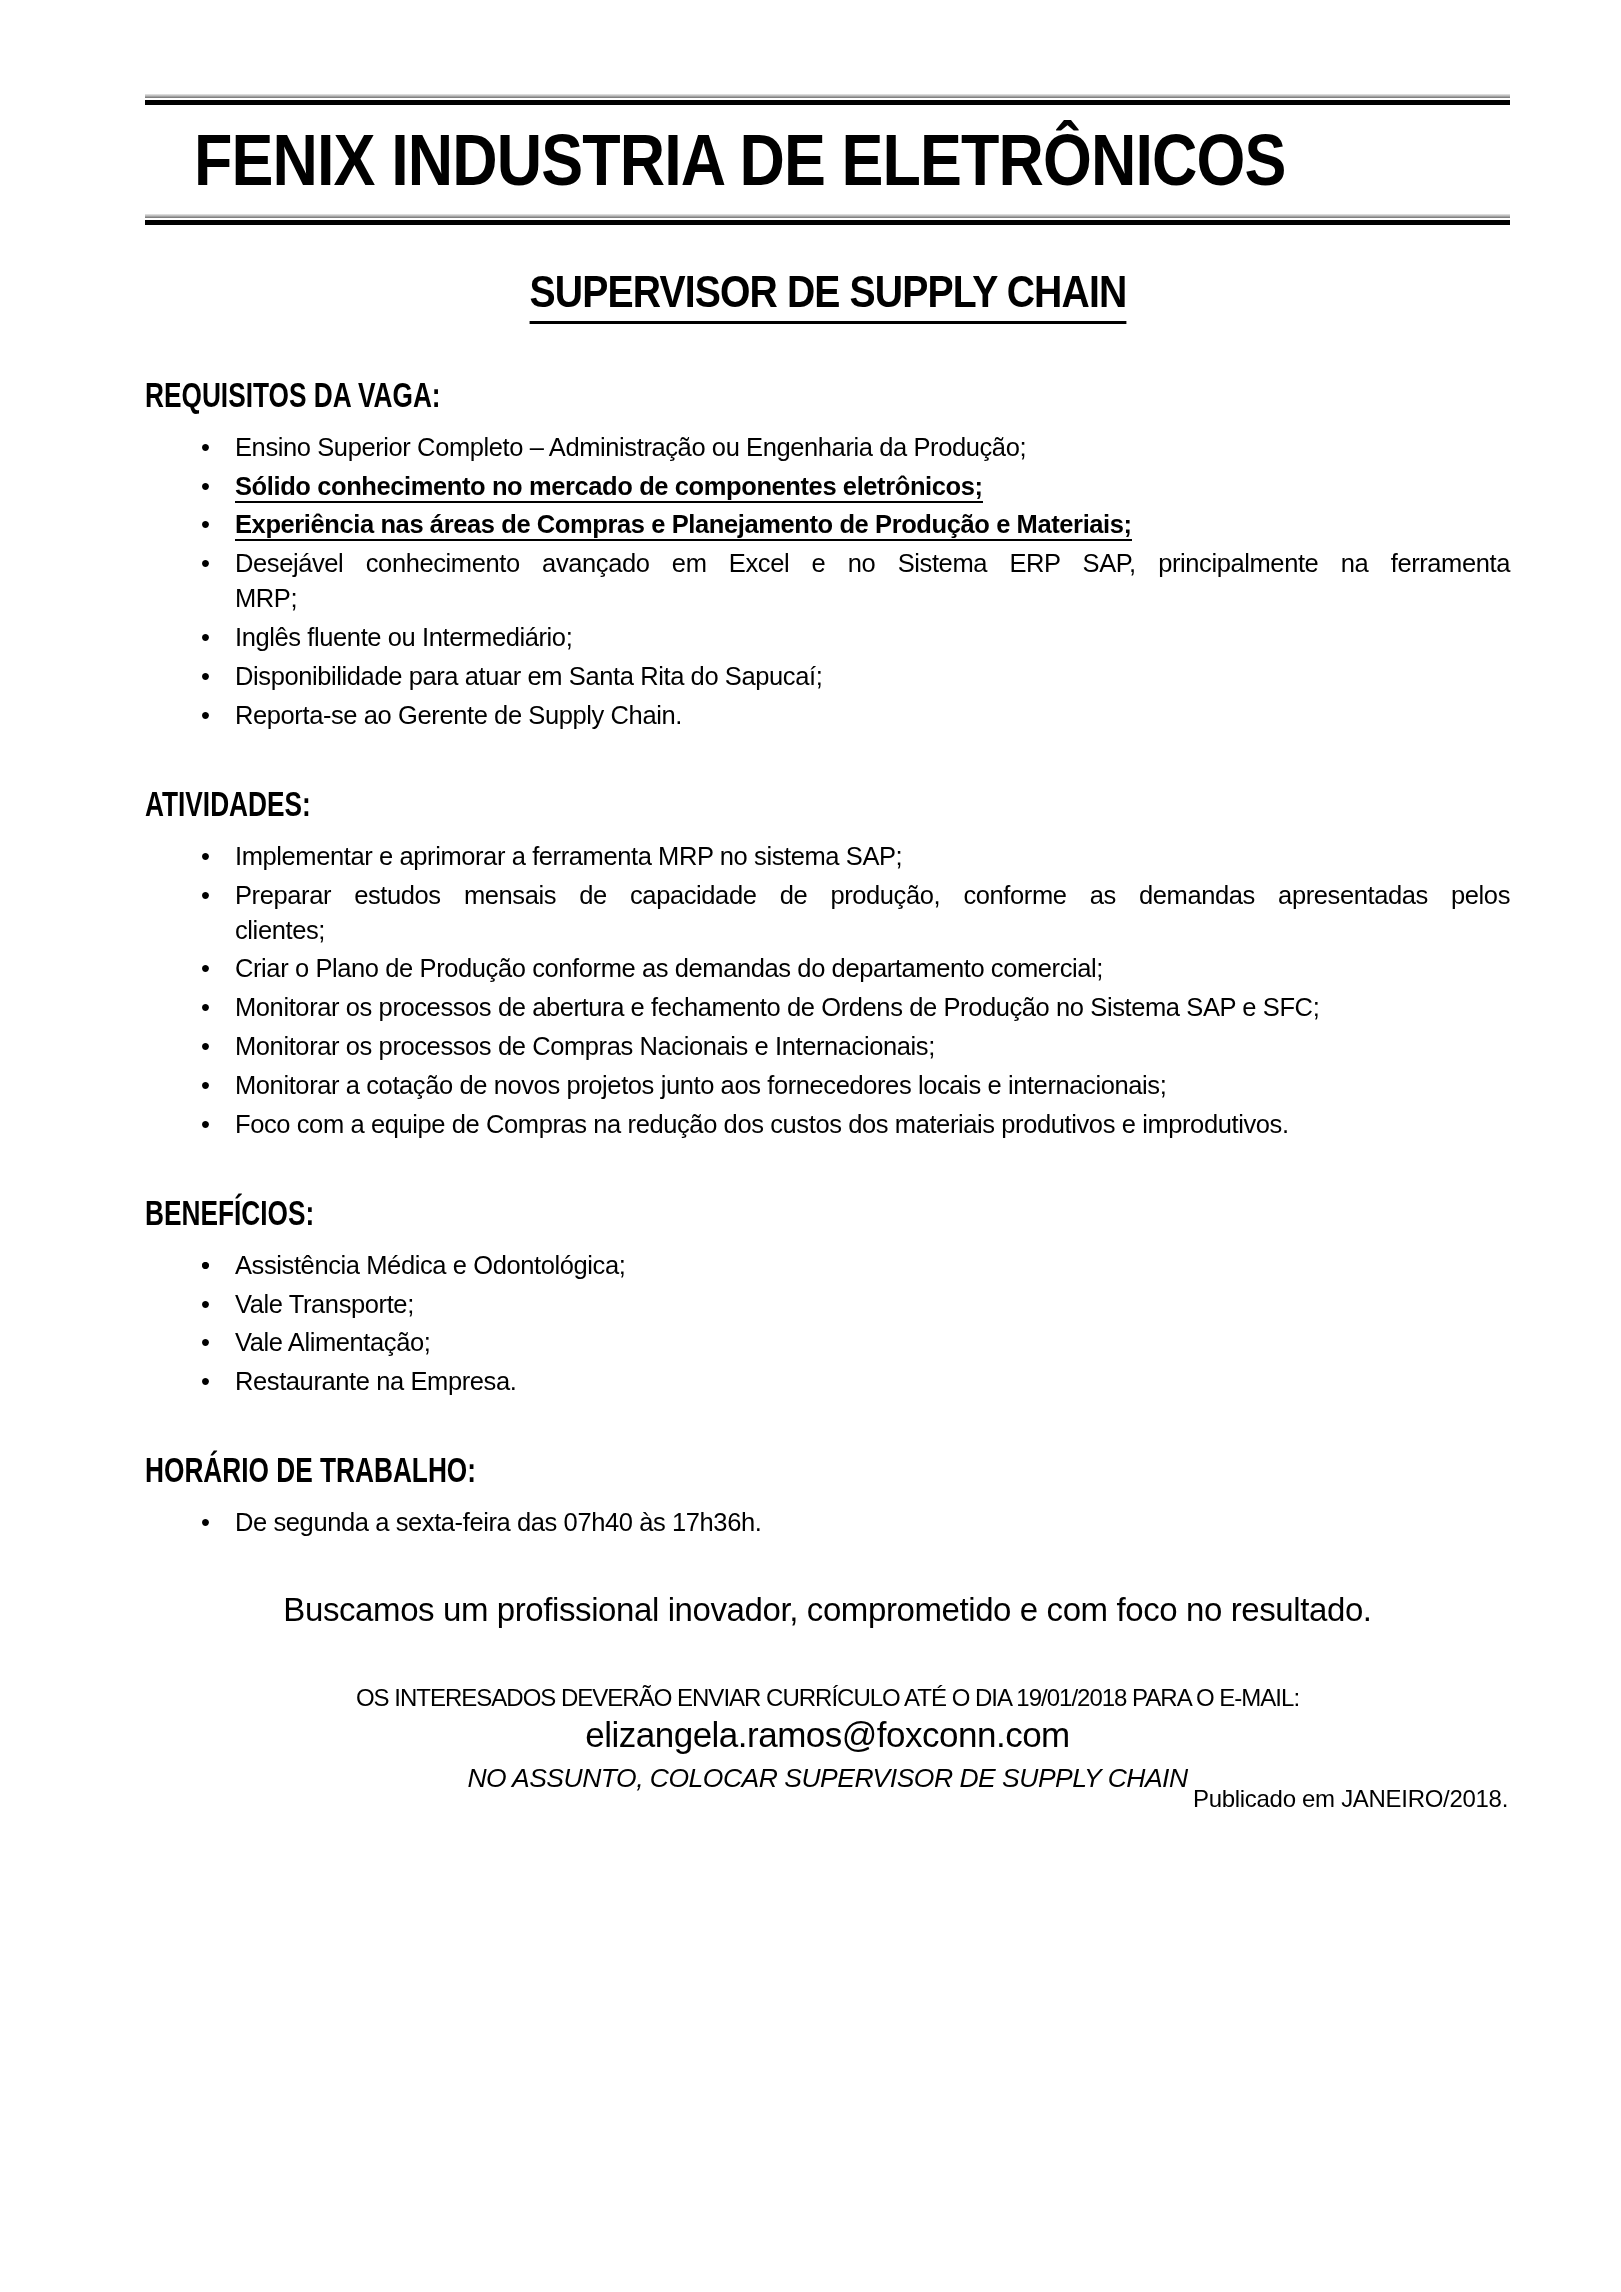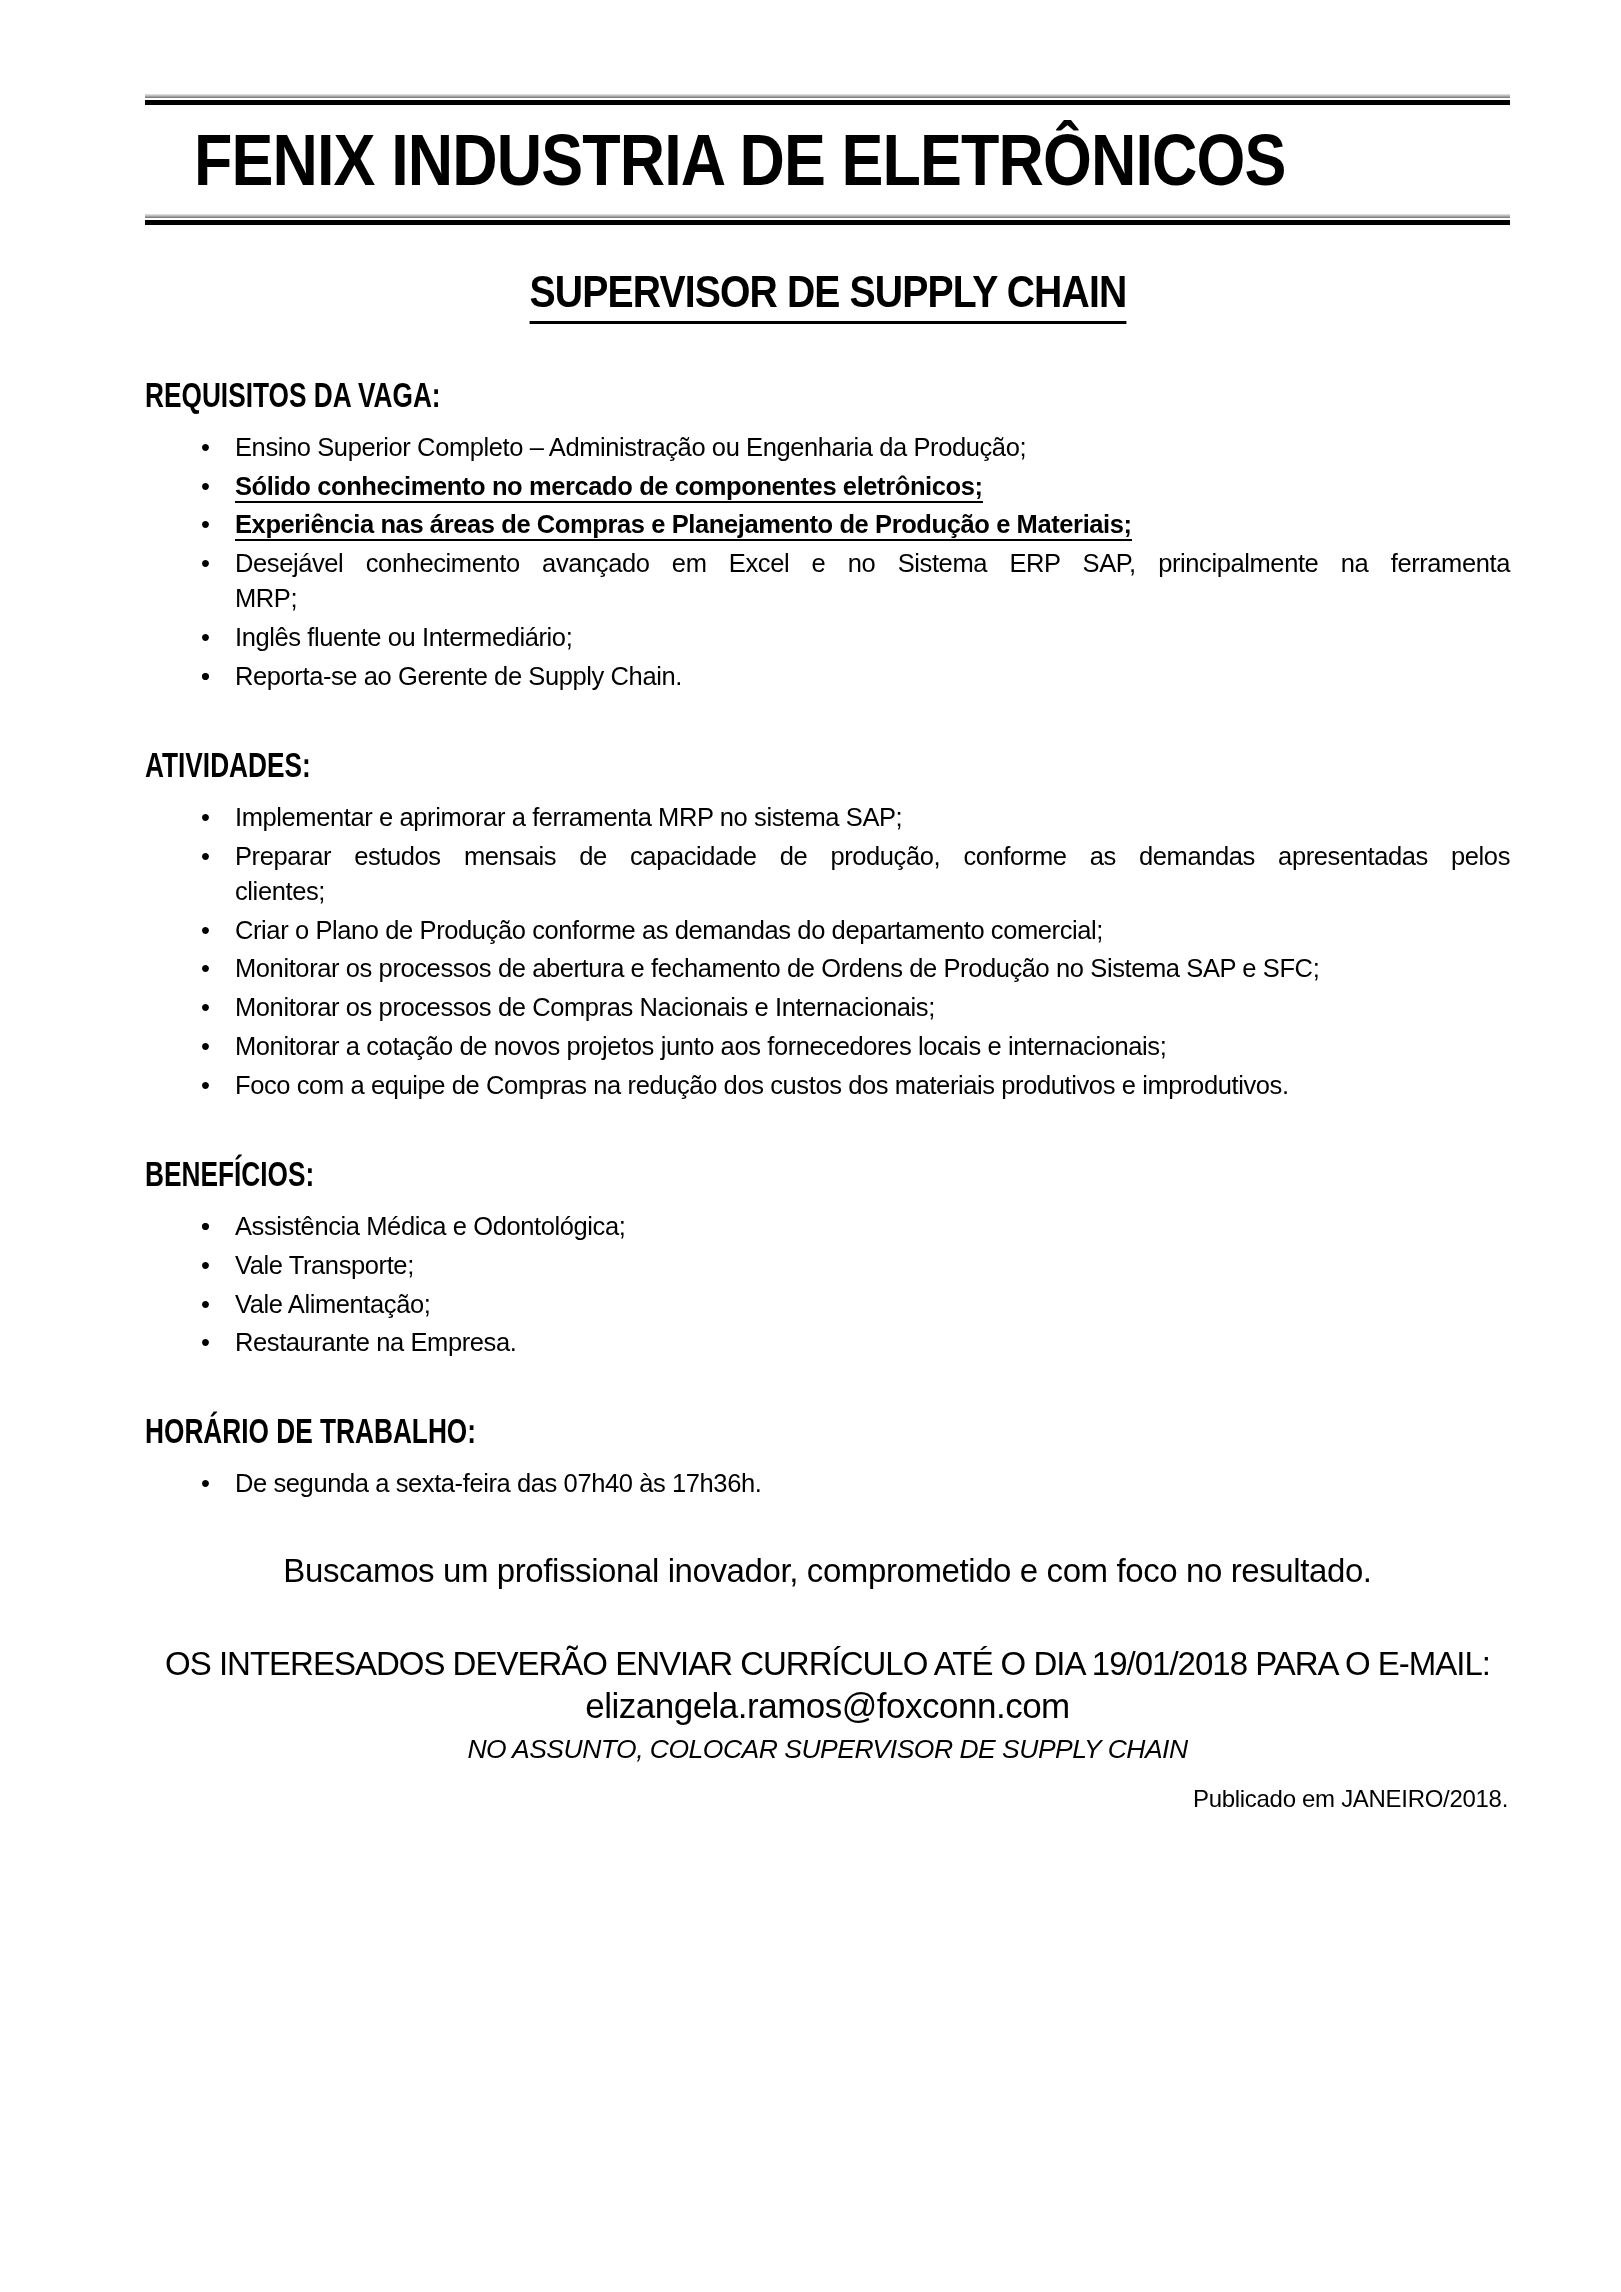--- a/index.html
+++ b/index.html
@@ -96,21 +96,21 @@
   }
   
   .tagline {
     margin-top: 51px;
     text-align: center;
     font-size: 33px;
     letter-spacing: -0.4px;
   }
   .apply-block { margin-top: 55px; text-align: center; }
   .apply-line {
-    font-size: 33px;
+    font-size: 24px;
     letter-spacing: -1px;
   }
   .apply-email {
     margin-top: 3px;
     font-size: 35px;
     letter-spacing: -0.5px;
   }
   .apply-subject {
     margin-top: 7.8px;
     font-size: 26.5px;
@@ -157,21 +157,21 @@
     <ul class="bullet-list">
             <li><span class="marker">•</span><span>Ensino Superior Completo – Administração ou Engenharia da Produção;</span></li>
             <li><span class="marker">•</span><span class="emph-text">Sólido conhecimento no mercado de componentes eletrônicos;</span></li>
             <li><span class="marker">•</span><span class="emph-text">Experiência nas áreas de Compras e Planejamento de Produção e Materiais;</span></li>
             <li>
               <span class="marker">•</span>
               <div class="jline">Desejável conhecimento avançado em Excel e no Sistema ERP SAP, principalmente na ferramenta</div>
               <div>MRP;</div>
             </li>
             <li><span class="marker">•</span><span>Inglês fluente ou Intermediário;</span></li>
-            <li><span class="marker">•</span></li>
+            <li><span class="marker">•</span><span>Disponibilidade para atuar em Santa Rita do Sapucaí;</span></li>
             <li><span class="marker">•</span><span>Reporta-se ao Gerente de Supply Chain.</span></li>
           </ul>
   </div>
 
   <div class="section">
     <div class="section-heading">ATIVIDADES:</div>
     <ul class="bullet-list">
             <li><span class="marker">•</span><span>Implementar e aprimorar a ferramenta MRP no sistema SAP;</span></li>
             <li>
               <span class="marker">•</span>

